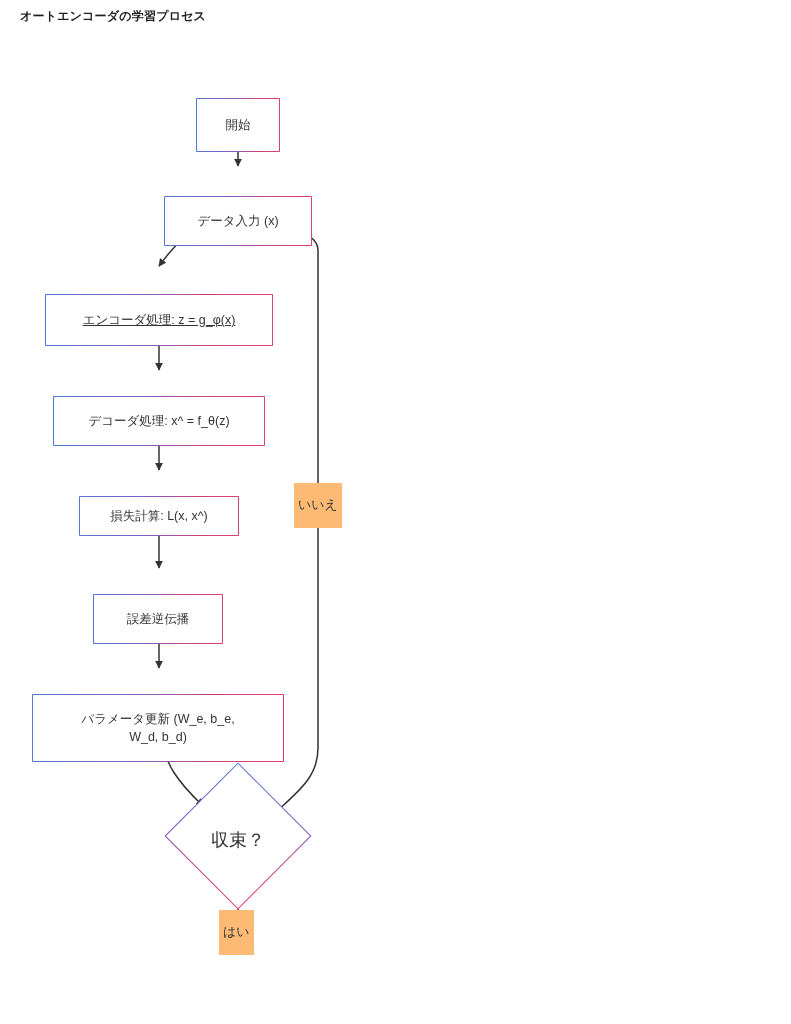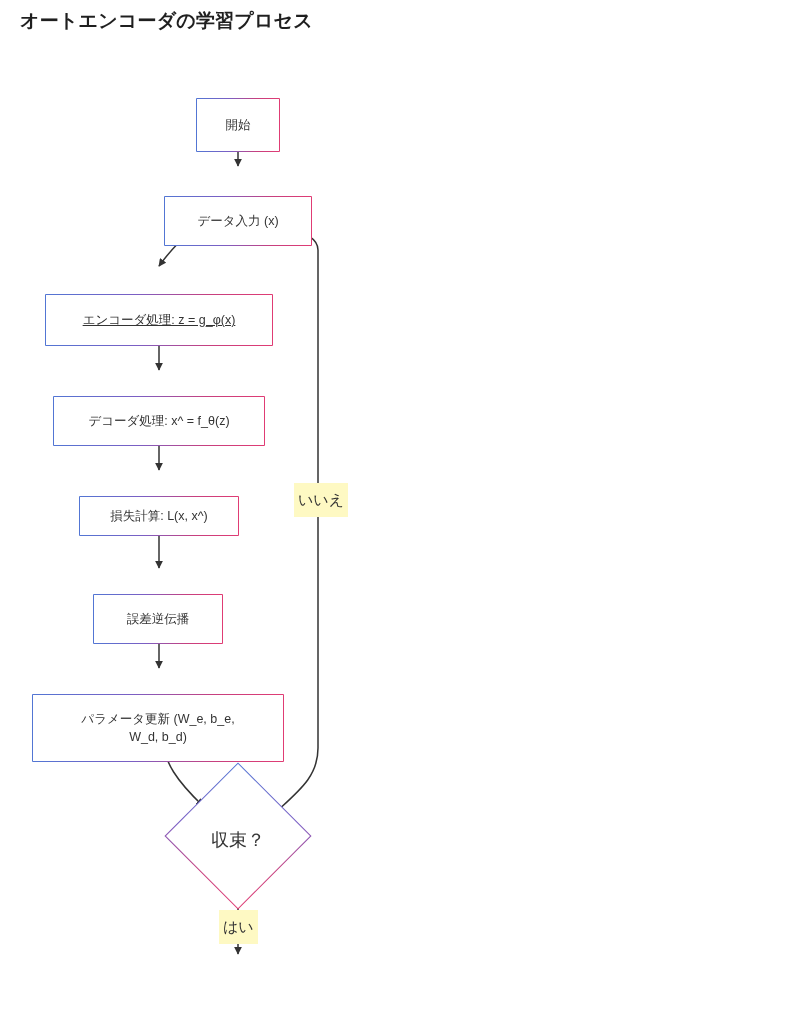--- a/index.html
+++ b/index.html
@@ -12,21 +12,21 @@
     height: 1024px;
     font-family: "Liberation Sans", "DejaVu Sans", sans-serif;
     color: #333333;
     overflow: hidden;
     position: relative;
   }
   #page-title {
     position: absolute;
     left: 20px;
     top: 8px;
-    font-size: 19px;
+    font-size: 12px;
     font-weight: bold;
     color: #1f1f1f;
     letter-spacing: 0.2px;
     white-space: nowrap;
   }
   #flow-canvas {
     position: absolute;
     left: 0;
     top: 0;
     width: 791px;
@@ -80,25 +80,25 @@
   .decision-label {
     position: absolute;
     width: 120px;
     text-align: center;
     font-size: 18px;
     color: #333333;
     white-space: nowrap;
   }
   .edge-label {
     position: absolute;
-    background: #fef9c3;
+    background: #fdba74;
     color: #333333;
-    font-size: 15px;
+    font-size: 13px;
     line-height: 1.3;
-    padding: 7px 4px;
+    padding: 14px 4px;
     white-space: nowrap;
   }
 </style>
 </head>
 <body>
 
 <div id="page-title">オートエンコーダの学習プロセス</div>
 
 <div id="flow-canvas">
 

